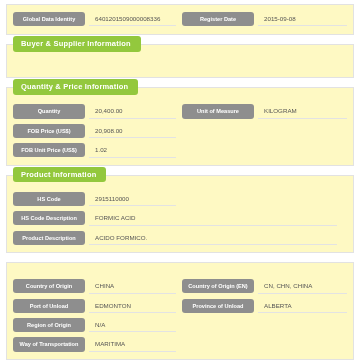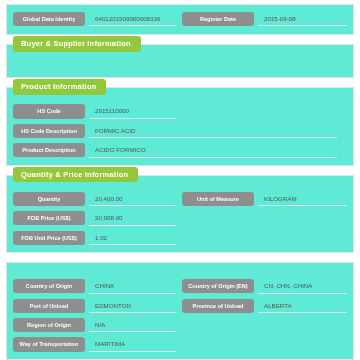--- a/index.html
+++ b/index.html
@@ -21,21 +21,21 @@
     box-sizing: border-box;
     padding: 4px 6px 4px 6px;
     background: #ffffff;
   }
 
   
   .card {
     position: relative;
     border: 1px solid #e2e2e2;
     border-radius: 0;
-    background: #5eead4;
+    background: #fef9c3;
     margin-bottom: 8px;
     box-sizing: border-box;
   }
   .card.plain {
     padding: 7px 6px 7px 6px;
   }
   .card.sectioned {
     padding: 16px 6px 6px 6px;
     margin-top: 9px;
   }
@@ -125,20 +125,51 @@
       </div>
     </div>
   </div>
 
   <div class="card sectioned">
     <div class="section-title">Buyer &amp; Supplier Information</div>
     <div class="empty-body"></div>
   </div>
 
   <div class="card sectioned">
+    <div class="section-title">Quantity &amp; Price Information</div>
+
+    <div class="row">
+      <div class="col left">
+        <span class="lbl">Quantity</span>
+        <span class="val">20,400.00</span>
+      </div>
+      <div class="col right">
+        <span class="lbl">Unit of Measure</span>
+        <span class="val">KILOGRAM</span>
+      </div>
+    </div>
+
+    <div class="row">
+      <div class="col left">
+        <span class="lbl">FOB Price (US$)</span>
+        <span class="val">20,908.00</span>
+      </div>
+      <div class="col right"></div>
+    </div>
+
+    <div class="row">
+      <div class="col left">
+        <span class="lbl">FOB Unit Price (US$)</span>
+        <span class="val">1.02</span>
+      </div>
+      <div class="col right"></div>
+    </div>
+  </div>
+
+  <div class="card sectioned">
     <div class="section-title">Product Information</div>
 
     <div class="row">
       <div class="col left">
         <span class="lbl">HS Code</span>
         <span class="val">2915110000</span>
       </div>
       <div class="col right"></div>
     </div>
 
@@ -151,51 +182,20 @@
 
     <div class="row">
       <div class="col full">
         <span class="lbl">Product Description</span>
         <span class="val wide">ACIDO FORMICO.</span>
       </div>
     </div>
   </div>
 
   <div class="card sectioned">
-    <div class="section-title">Quantity &amp; Price Information</div>
-
-    <div class="row">
-      <div class="col left">
-        <span class="lbl">Quantity</span>
-        <span class="val">20,400.00</span>
-      </div>
-      <div class="col right">
-        <span class="lbl">Unit of Measure</span>
-        <span class="val">KILOGRAM</span>
-      </div>
-    </div>
-
-    <div class="row">
-      <div class="col left">
-        <span class="lbl">FOB Price (US$)</span>
-        <span class="val">20,908.00</span>
-      </div>
-      <div class="col right"></div>
-    </div>
-
-    <div class="row">
-      <div class="col left">
-        <span class="lbl">FOB Unit Price (US$)</span>
-        <span class="val">1.02</span>
-      </div>
-      <div class="col right"></div>
-    </div>
-  </div>
-
-  <div class="card sectioned">
 
     <div class="row">
       <div class="col left">
         <span class="lbl">Country of Origin</span>
         <span class="val">CHINA</span>
       </div>
       <div class="col right">
         <span class="lbl">Country of Origin (EN)</span>
         <span class="val">CN, CHN, CHINA</span>
       </div>

